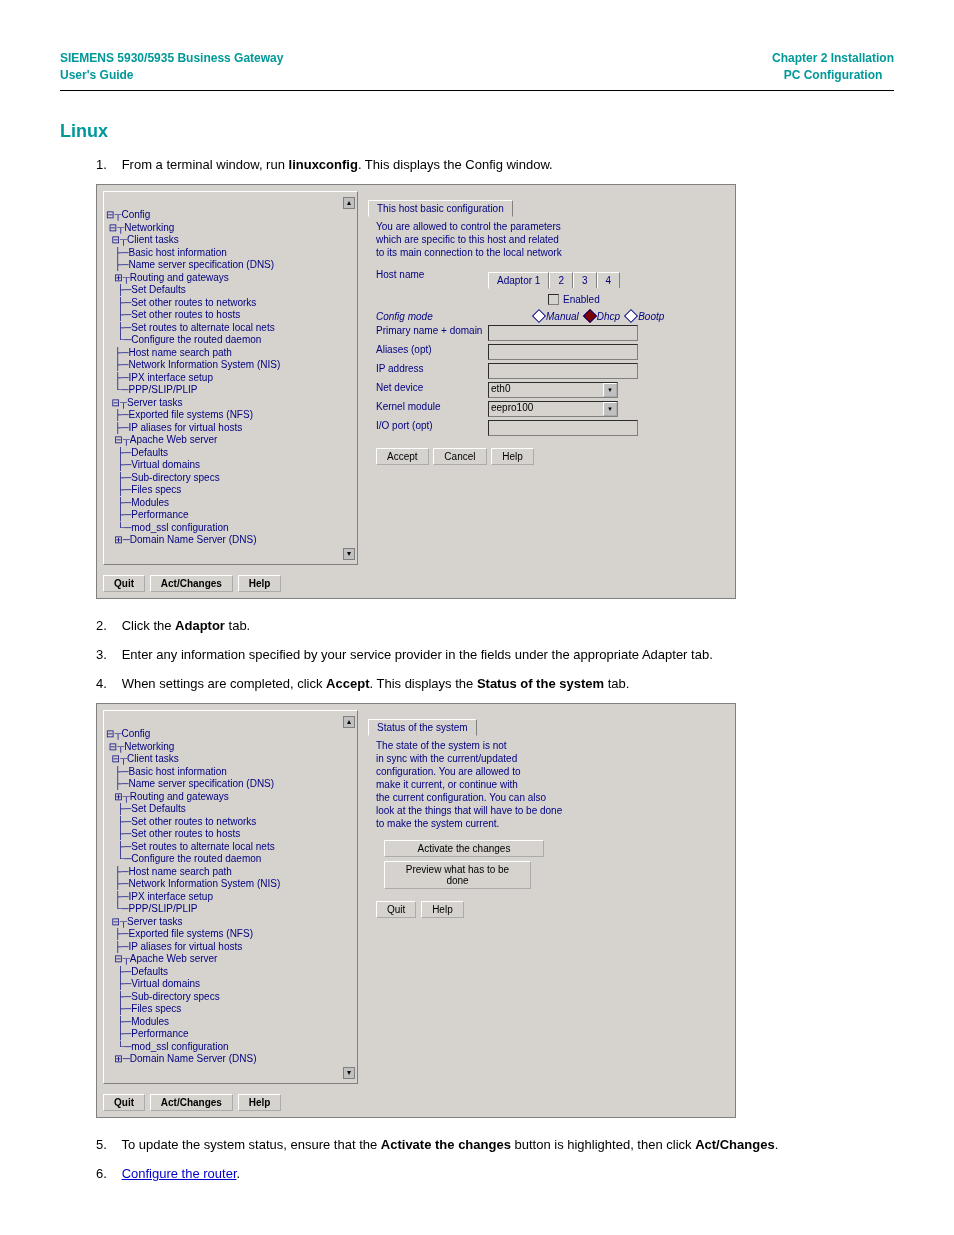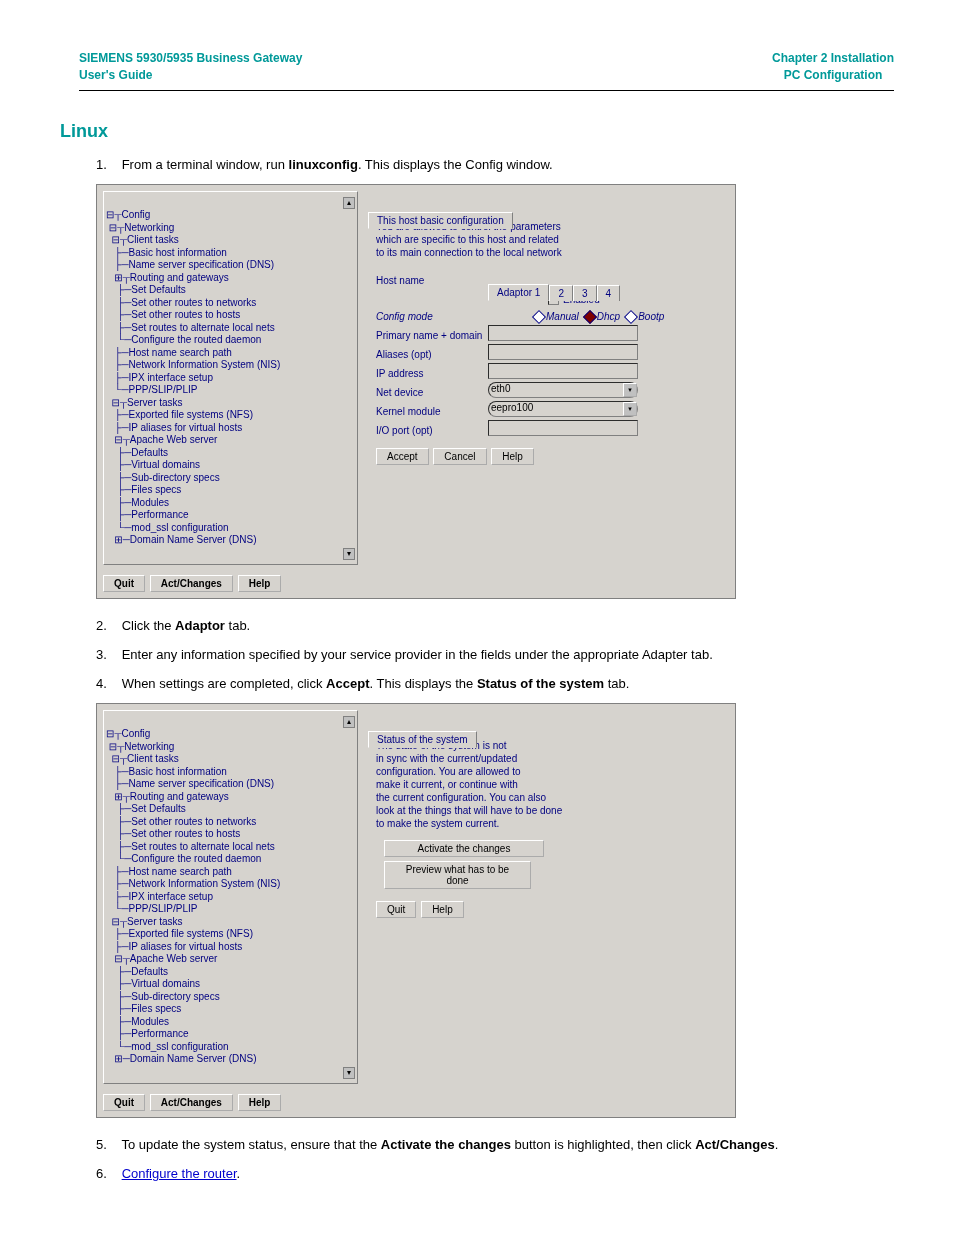--- a/index.html
+++ b/index.html
@@ -11,21 +11,20 @@
     margin: 0 auto;
     padding: 50px 60px 40px 60px;
     color: #000;
   }
   .header-row {
     display: flex;
     justify-content: space-between;
     border-bottom: 1px solid #000;
     padding-bottom: 6px;
     margin-bottom: 30px;
-    margin-left: 19px;
   }
   .header-left, .header-right { font-size: 12px; font-weight: bold; line-height: 1.4; }
   .header-left { color: #009999; }
   .header-right { color: #009999; text-align: center; }
   .section-title { color: #009999; font-size: 18px; font-weight: bold; margin-bottom: 14px; }
   ol.steps { list-style: none; padding-left: 36px; }
   ol.steps > li { margin-bottom: 10px; line-height: 1.45; }
   ol.steps > li .num { display: inline-block; min-width: 22px; }
   .bold { font-weight: bold; }
   a.link { color: #0000cc; text-decoration: underline; }
@@ -72,36 +71,36 @@
   .tab-btn {
     display: inline-block;
     background: #d6d3ce;
     border-top: 1px solid #fff;
     border-left: 1px solid #fff;
     border-right: 1px solid #808080;
     border-bottom: none;
     padding: 2px 8px;
     font-size: 10px;
     position: relative;
-    top: 15px;
+    top: 3px;
   }
   .tab-btn.active { background: #d6d3ce; border-bottom: 1px solid #d6d3ce; }
   .intro-text { color: #000080; font-size: 10px; margin: 6px 0 10px 8px; line-height: 1.3; }
-  .form-row { display: flex; align-items: flex-end; margin-bottom: 3px; font-size: 10px; }
+  .form-row { display: flex; align-items: flex-start; margin-bottom: 3px; font-size: 10px; }
   .form-label { width: 120px; color: #000080; padding-left: 8px; }
   .form-input {
     border: 1px inset #808080;
     background: #d6d3ce;
     height: 16px;
     width: 150px;
     font-size: 10px;
     padding: 0 2px;
     color: #000;
   }
-  .form-input.dd { width: 150px; position: relative; border-radius: 8px; }
+  .form-input.dd { width: 130px; position: relative; }
   .dd-arrow {
     position: absolute; right: 0; top: 0;
     width: 14px; height: 14px;
     background: #c0c0c0;
     border: 1px outset #fff;
     font-size: 7px;
     text-align: center;
     line-height: 12px;
   }
   .check { display: inline-block; width: 11px; height: 11px; border: 1px inset #808080; background: #d6d3ce; margin-right: 4px; vertical-align: middle; }

